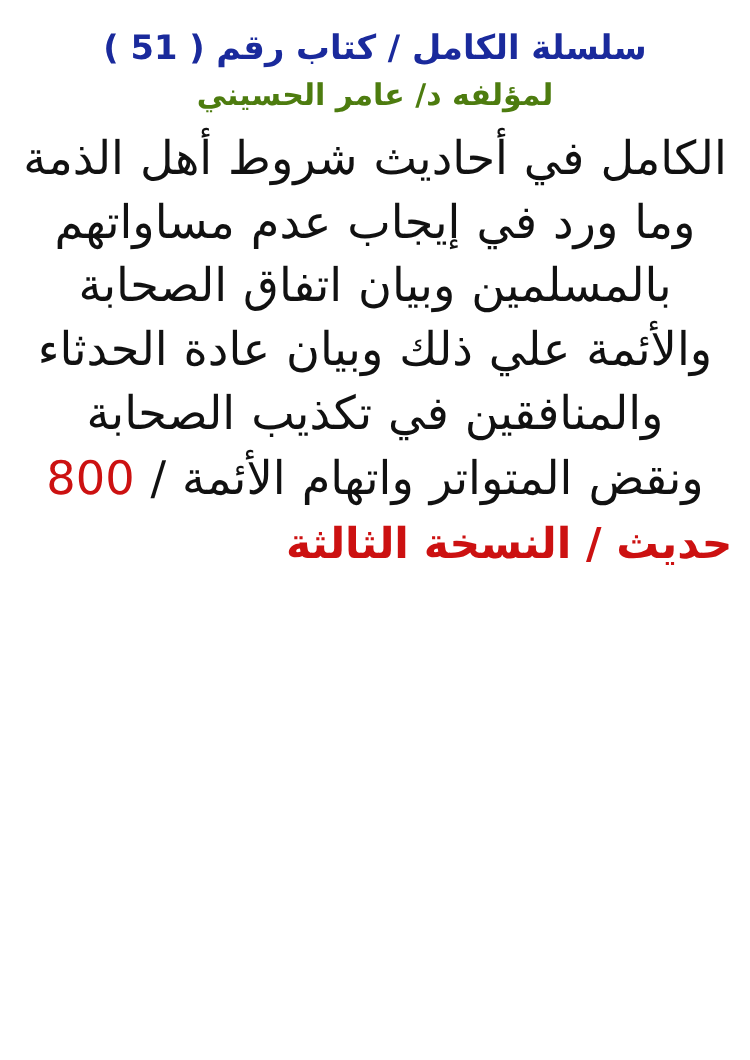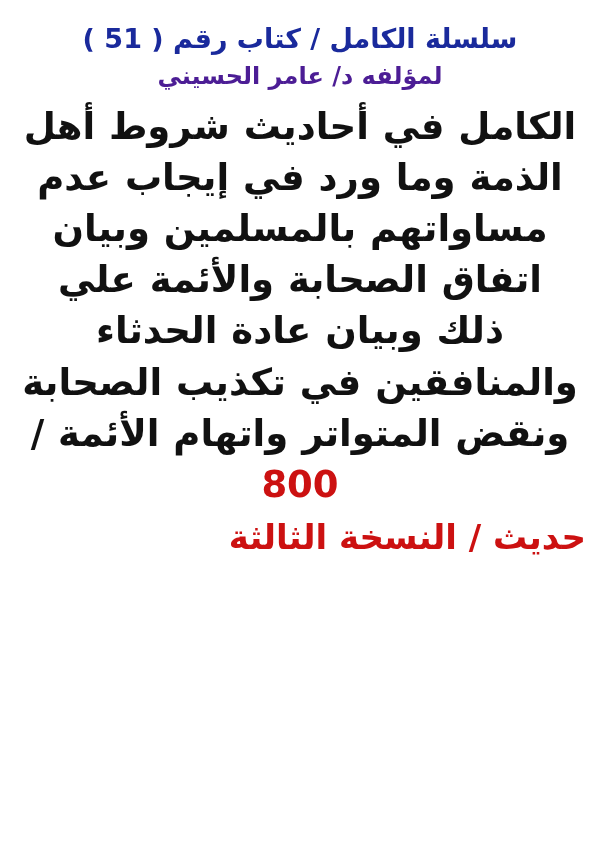--- a/index.html
+++ b/index.html
@@ -24,30 +24,30 @@
   }
   .series-line {
     color: #1a2a9c;
     font-size: 27px;
     font-weight: bold;
     line-height: 1.28;
     margin: 0 0 4px 0;
     letter-spacing: 0;
   }
   .author-line {
-    color: #4c1d95;
+    color: #4d7c0f;
     font-size: 24px;
     font-weight: bold;
     line-height: 1.28;
     margin: 0 0 10px 0;
   }
   .title-block {
     color: #111111;
     font-size: 37px;
-    font-weight: bold;
+    font-weight: normal;
     line-height: 1.38;
     margin: 4px;
     word-spacing: 1px;
   }
   .title-block .hadith-count {
     color: #cc1111;
   }
   .edition-line {
     color: #cc1111;
     font-size: 34px;

